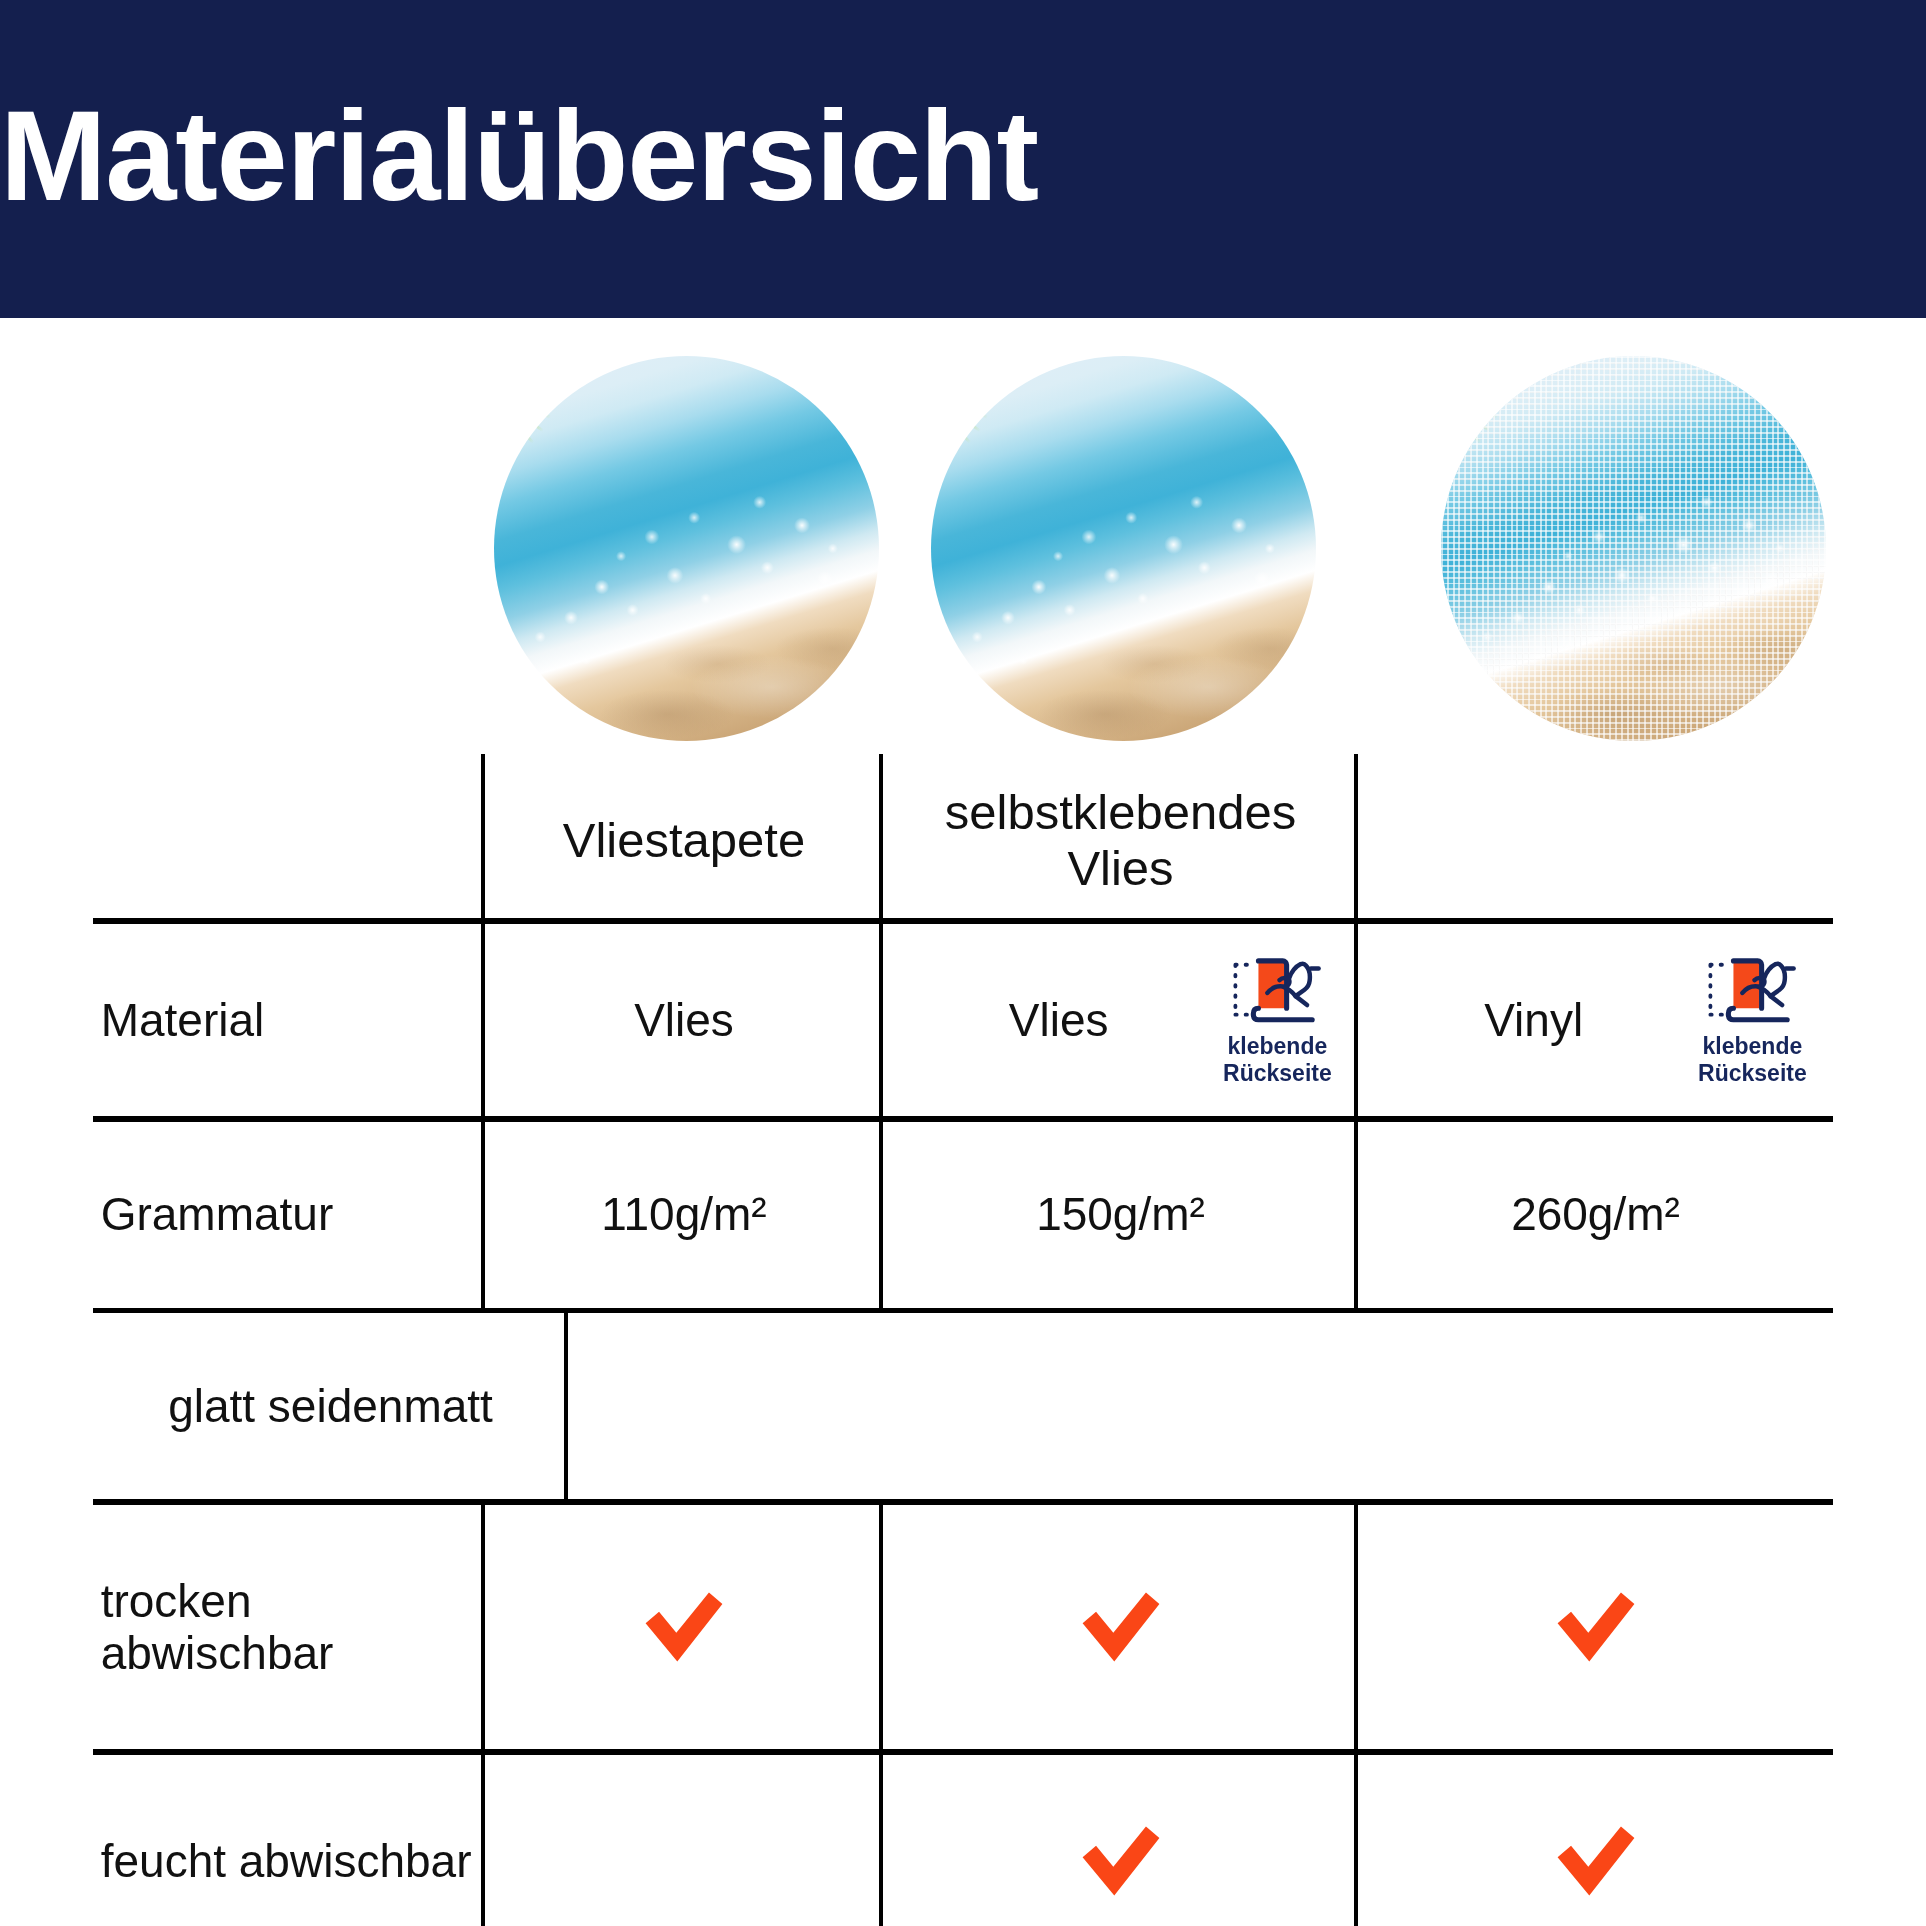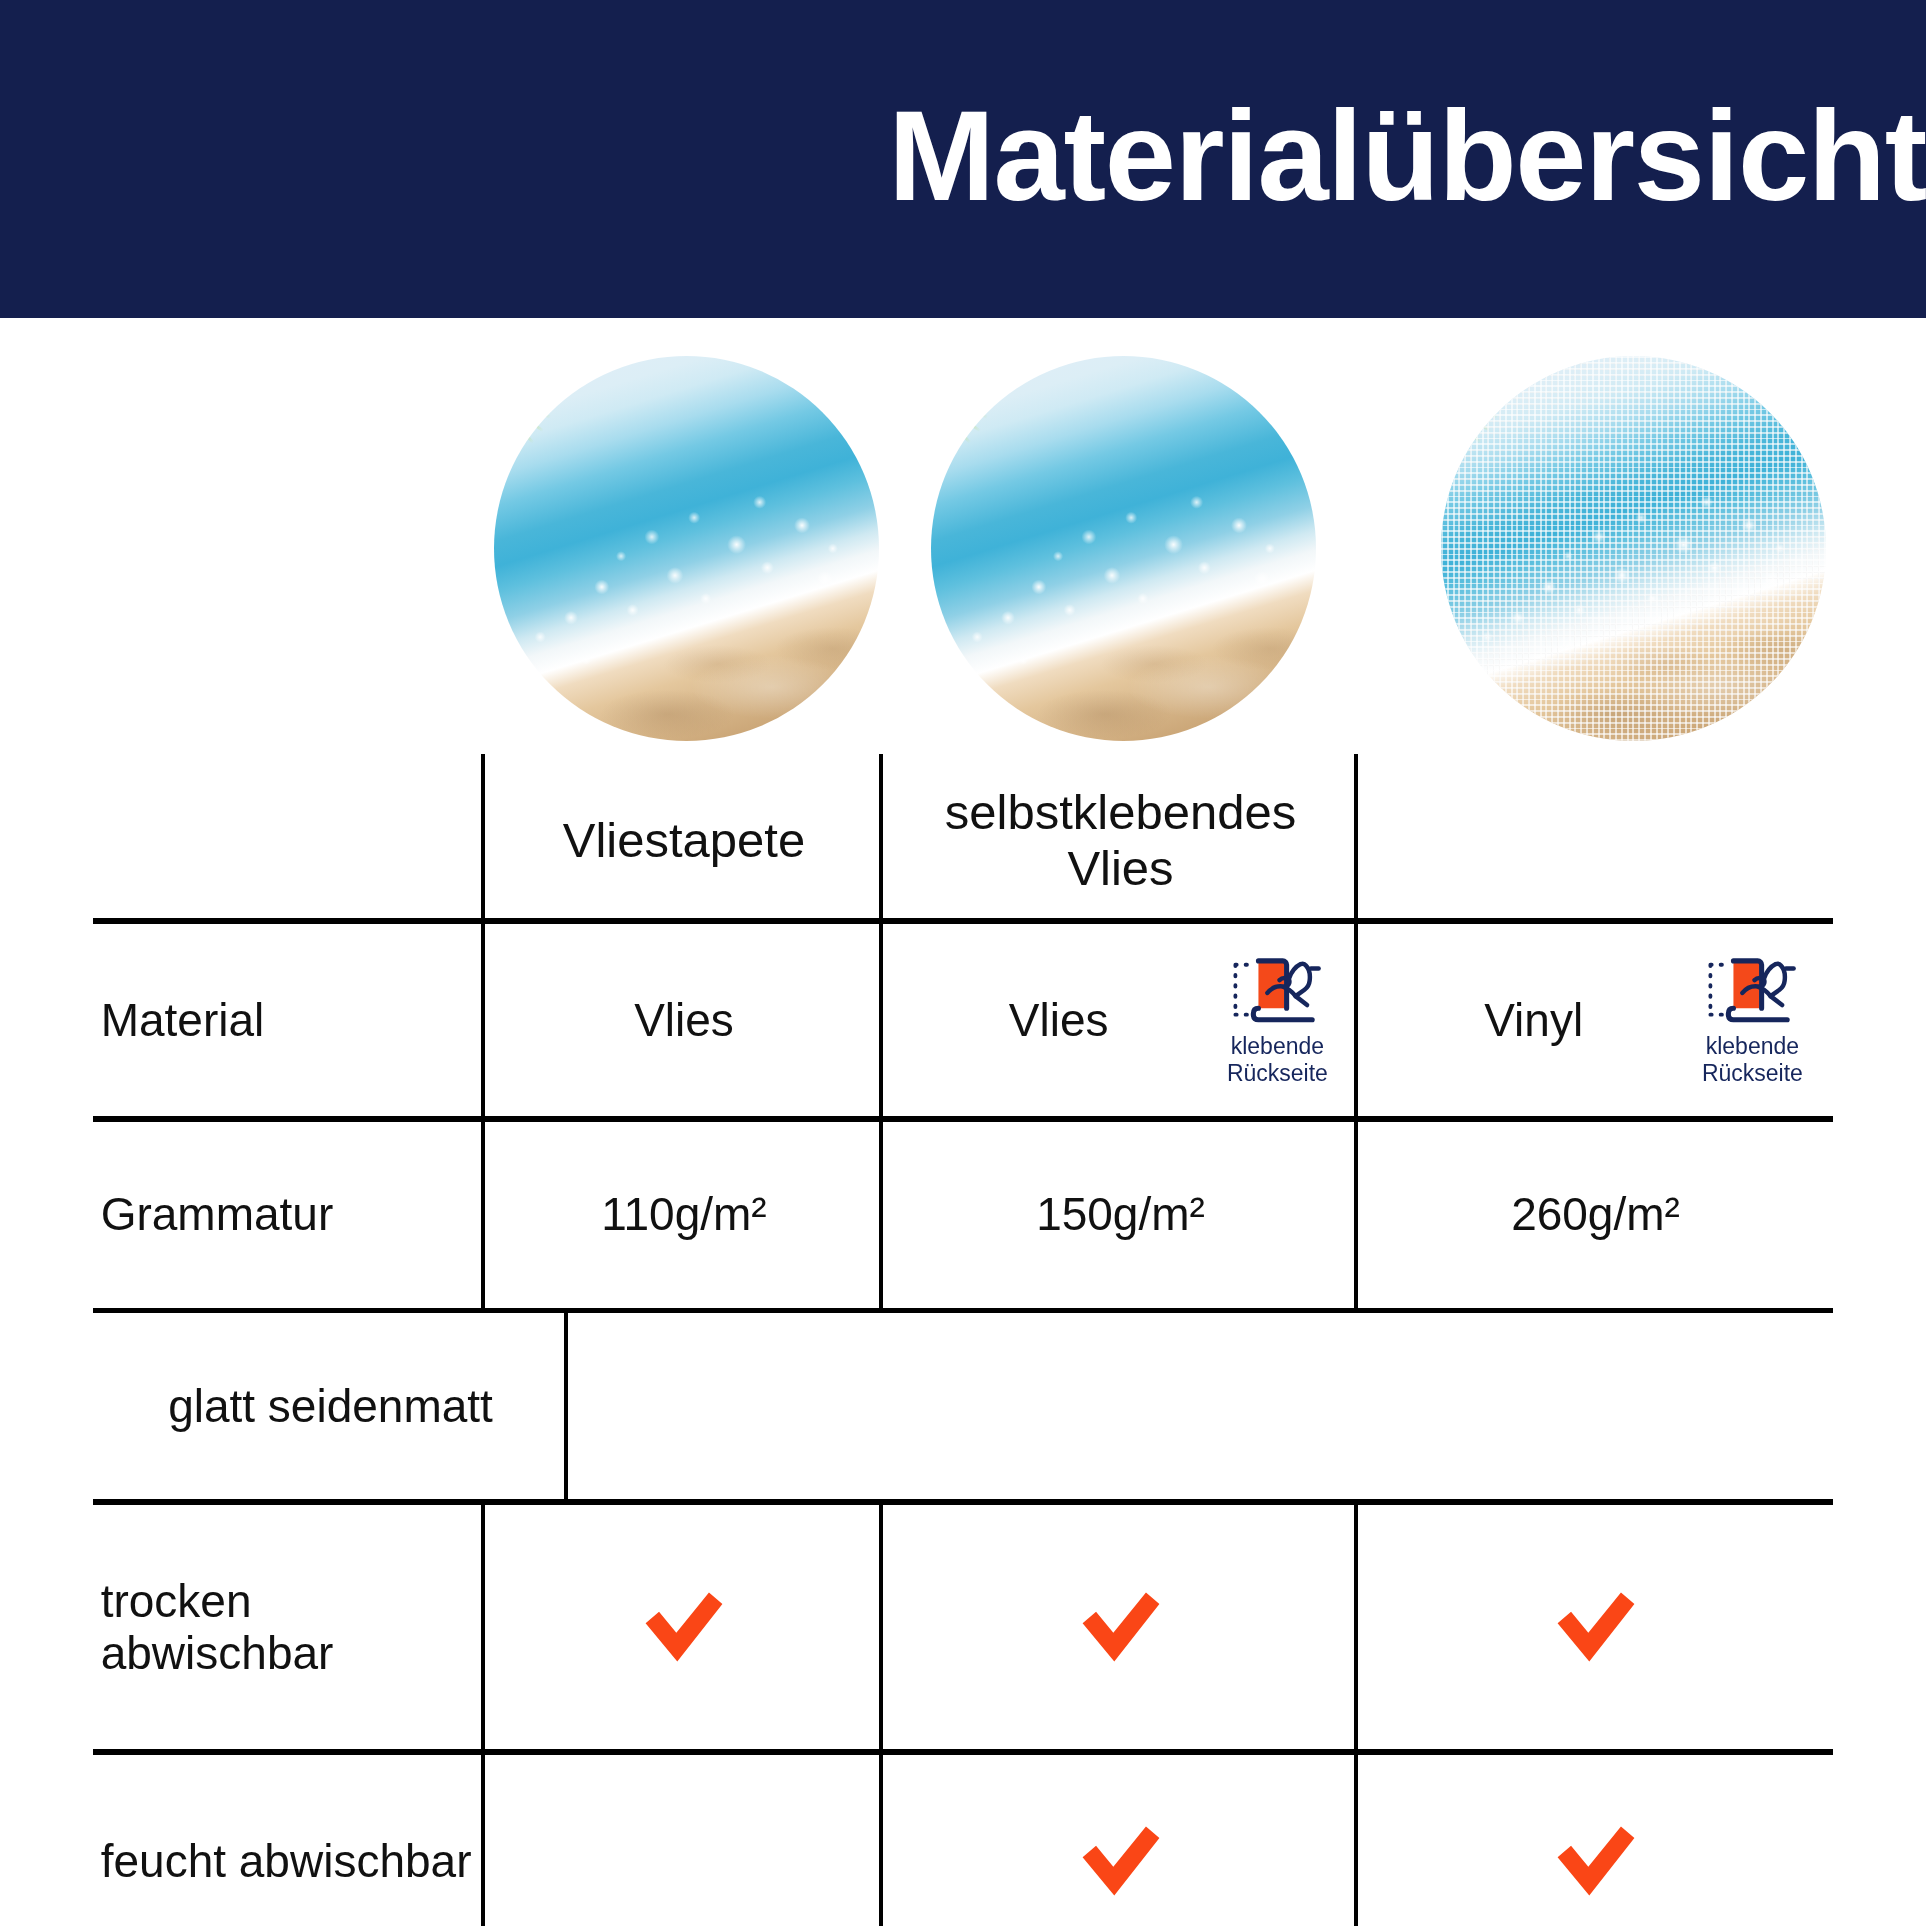--- a/index.html
+++ b/index.html
@@ -8,21 +8,21 @@
     background:#ffffff;
     font-family:"Liberation Sans","DejaVu Sans",sans-serif;
     overflow:hidden;
     position:relative;
   }
 
   
   #header-band{
     position:absolute;left:0;top:0;width:1926px;height:318px;
     background:#141f4e;
-    display:flex;align-items:center;justify-content:flex-end;
+    display:flex;align-items:center;justify-content:flex-start;
   }
   #header-title{
     color:#ffffff;
     font-size:128px;
     font-weight:700;
     letter-spacing:-1.3px;
     line-height:1;
     white-space:nowrap;
     margin-top:-6.4px;
   }
@@ -164,21 +164,21 @@
 
   
   .badge{
     display:flex;flex-direction:column;align-items:center;
     width:138px;flex:0 0 138px;
   }
   .badge svg{display:block;}
   .badge-text{
     color:#16265c;
     font-size:23px;
-    font-weight:400;
+    font-weight:700;
     line-height:1.16;
     text-align:center;
     margin-top:3.9px;
     white-space:nowrap;
   }
 
   
   .check{display:block;}
   .check-empty{width:0.6px;height:0.6px;}
 </style>

